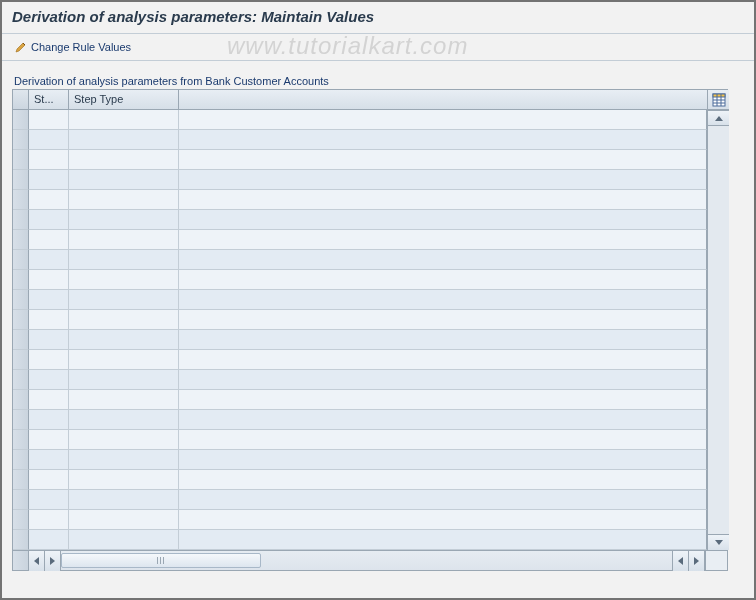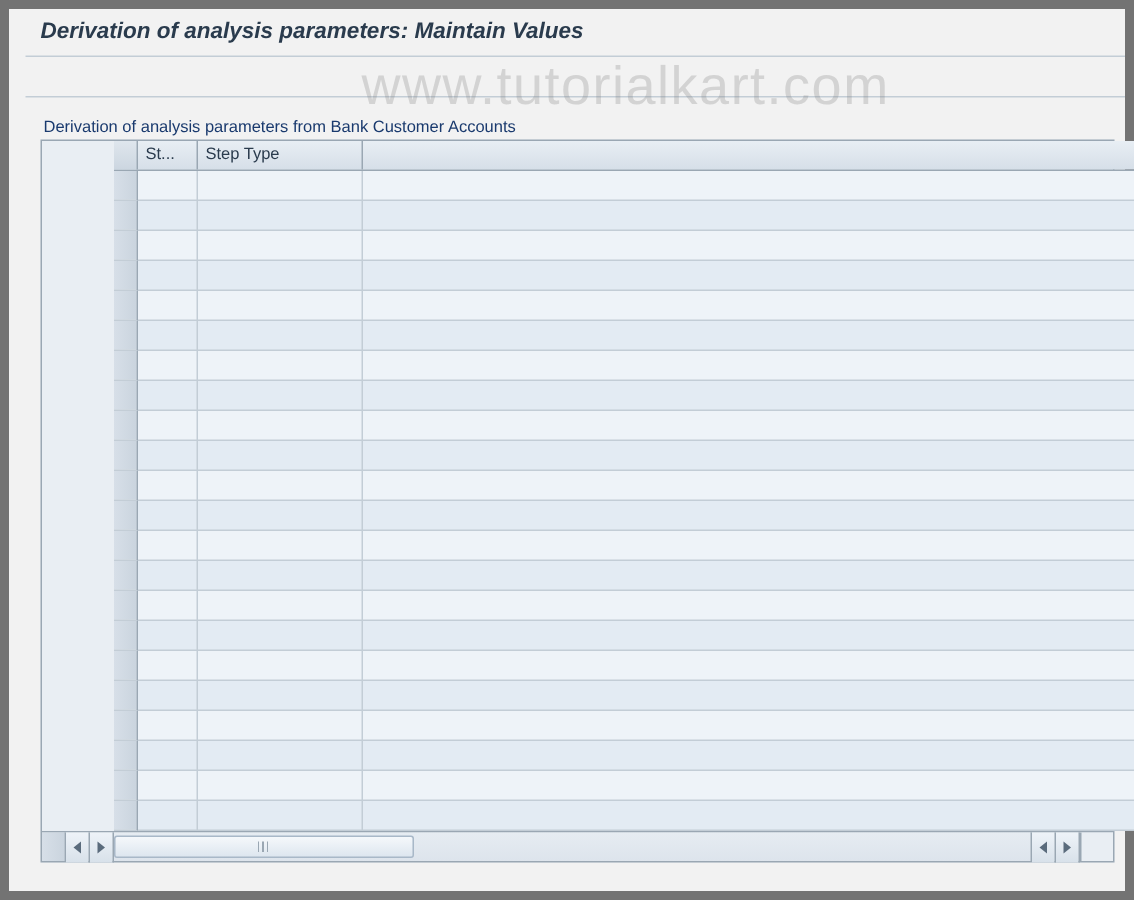--- a/index.html
+++ b/index.html
@@ -7,23 +7,22 @@
     margin: 0; padding: 0;
     width: 756px; height: 600px;
     font-family: Arial, sans-serif;
     font-size: 11px;
     background: #f2f2f2;
     overflow: hidden;
   }
   .screen {
     width: 756px; height: 600px;
     background: #f2f2f2;
-    border: 6px solid #737373;
+    border: 2px solid #737373;
     position: relative;
-    padding-left: 11px;
   }
   .title-bar {
     height: 32px;
     padding: 6px 10px 0 10px;
     font-size: 15px;
     font-weight: bold;
     font-style: italic;
     color: #2a3b4d;
     border-bottom: 1px solid #c3cdd6;
     background: #f2f2f2;
@@ -45,22 +44,23 @@
     gap: 4px;
     color: #1a3a6e;
     cursor: default;
     font-size: 11px;
     border: 1px solid transparent;
   }
   .pencil-icon { width:12px; height:12px; }
   .glasses-icon { width:14px; height:10px; }
   .watermark {
     position: absolute;
-    left: 235px; top: 30px;
-    font-size: 36px;
+    left: 225px; top: 30px;
+    font-size: 24px;
+    font-style: italic;
     color: rgba(120,120,120,0.25);
     pointer-events: none;
     letter-spacing: 1px;
   }
   .content {
     padding: 14px 10px 8px 10px;
   }
   .subhead {
     font-size: 11px;
     color: #1a3a6e;
@@ -80,21 +80,21 @@
     padding: 3px 6px 0 6px;
     font-size: 11px;
     color: #2a3b4d;
     display:flex; align-items:center;
   }
   .grid-area {
     display: flex;
     flex-direction: row;
     background: #e9eef3;
   }
-  .grid-main { flex: 0 0 694px; width:694px;margin-left:48px; }
+  .grid-main { flex: 0 0 694px; width:694px; }
   .grid-headers {
     display: flex;
     height: 20px;
     border-bottom: 1px solid #9aa7b3;
     background: linear-gradient(#e8eef4,#d6dfe8);
   }
   .gh {
     border-right: 1px solid #9aa7b3;
     padding: 3px 5px 0 5px;
     font-size: 11px;
@@ -173,20 +173,27 @@
 </head>
 <body>
 
 <div class="screen">
 
   <div class="title-bar">
     <span>Derivation of analysis parameters: Maintain Values</span>
   </div>
 
   <div class="toolbar">
+    <div class="tbtn">
+      <svg class="pencil-icon" viewBox="0 0 12 12">
+        <path d="M1 11 L2 8 L8 2 L10 4 L4 10 Z" fill="#d9a441" stroke="#a06b1a" stroke-width="0.6"></path>
+        <path d="M8 2 L10 4" stroke="#7a4e0f" stroke-width="1"></path>
+      </svg>
+      <span>Change Rule Values</span>
+    </div>
   </div>
 
   <div class="watermark">www.tutorialkart.com</div>
 
   <div class="content">
     <div class="subhead">Derivation of analysis parameters from Bank Customer Accounts</div>
 
     <div class="table-frame">
 
       <div class="grid-area">

